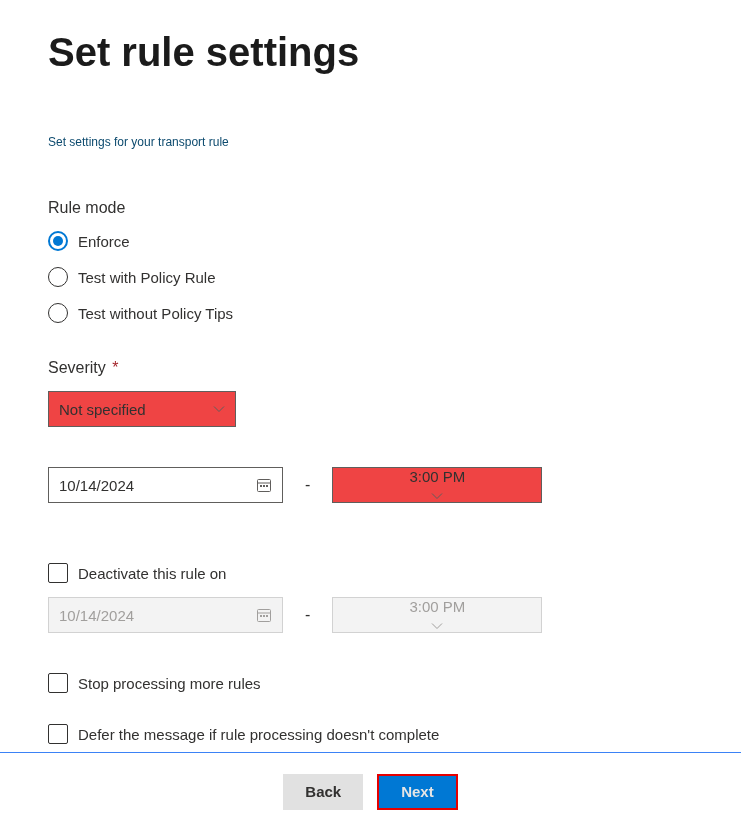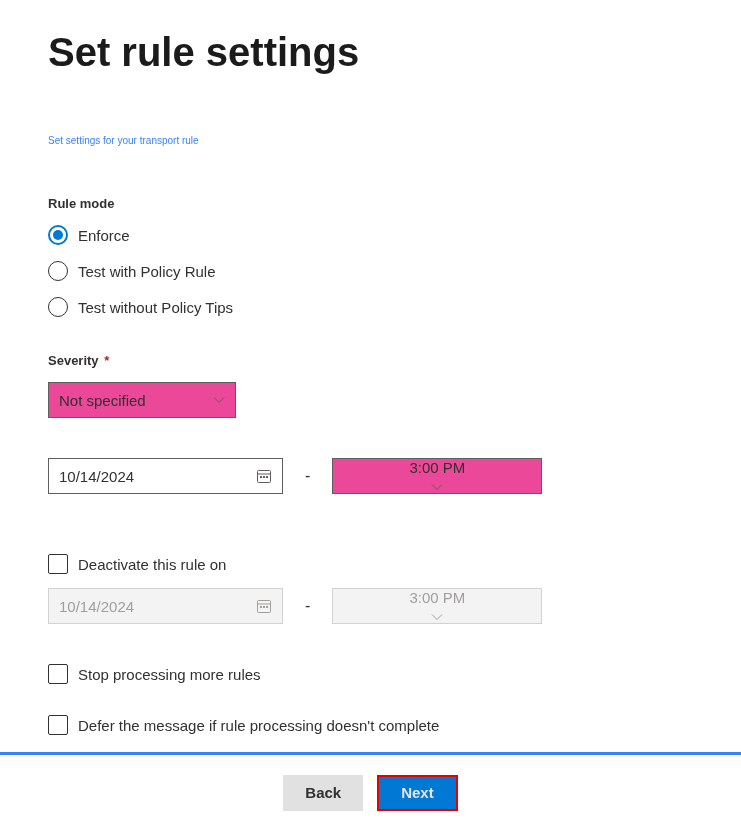--- a/index.html
+++ b/index.html
@@ -15,27 +15,27 @@
     .content {
       padding: 30px 48px 0 48px;
     }
     h1 {
       font-size: 40px;
       font-weight: 700;
       color: #1b1b1b;
       margin-bottom: 60px;
     }
     .subtitle {
-      font-size: 10px;
-      color: #3b82f6;
+      font-size: 12px;
+      color: #0c4a6e;
       margin-bottom: 50px;
     }
     .section-label {
-      font-size: 13px;
-      font-weight: 700;
+      font-size: 16px;
+      font-weight: 400;
       color: #323130;
       margin-bottom: 14px;
     }
     .required-mark { color: #a4262c; margin-left: 2px; }
 
     .radio-group { margin-bottom: 36px; }
     .radio-option {
       display: flex;
       align-items: center;
       margin-bottom: 16px;
@@ -60,21 +60,21 @@
       background: #0078d4;
       border-radius: 50%;
       transform: translate(-50%, -50%);
     }
     .radio-label { font-size: 15px; }
 
     .dropdown {
       width: 188px;
       height: 36px;
       border: 1px solid #605e5c;
-      background: #ec4899;
+      background: #ef4444;
       display: flex;
       align-items: center;
       justify-content: space-between;
       padding: 0 10px;
       font-size: 15px;
       cursor: pointer;
     }
     .dropdown.disabled {
       background: #f3f3f3;
       color: #a19f9d;
@@ -149,21 +149,21 @@
       margin-top: 14px;
     }
     .dash { color: #323130; }
 
     .section-block { margin-bottom: 40px; }
 
     .footer {
       position: absolute;
       left: 0; right: 0;
       bottom: 0;
-      border-top: 3px solid #3b82f6;
+      border-top: 1px solid #3b82f6;
       height: 78px;
       display: flex;
       align-items: center;
       justify-content: center;
       gap: 14px;
       background: #fff;
     }
     .btn {
       height: 36px;
       padding: 0 22px;

